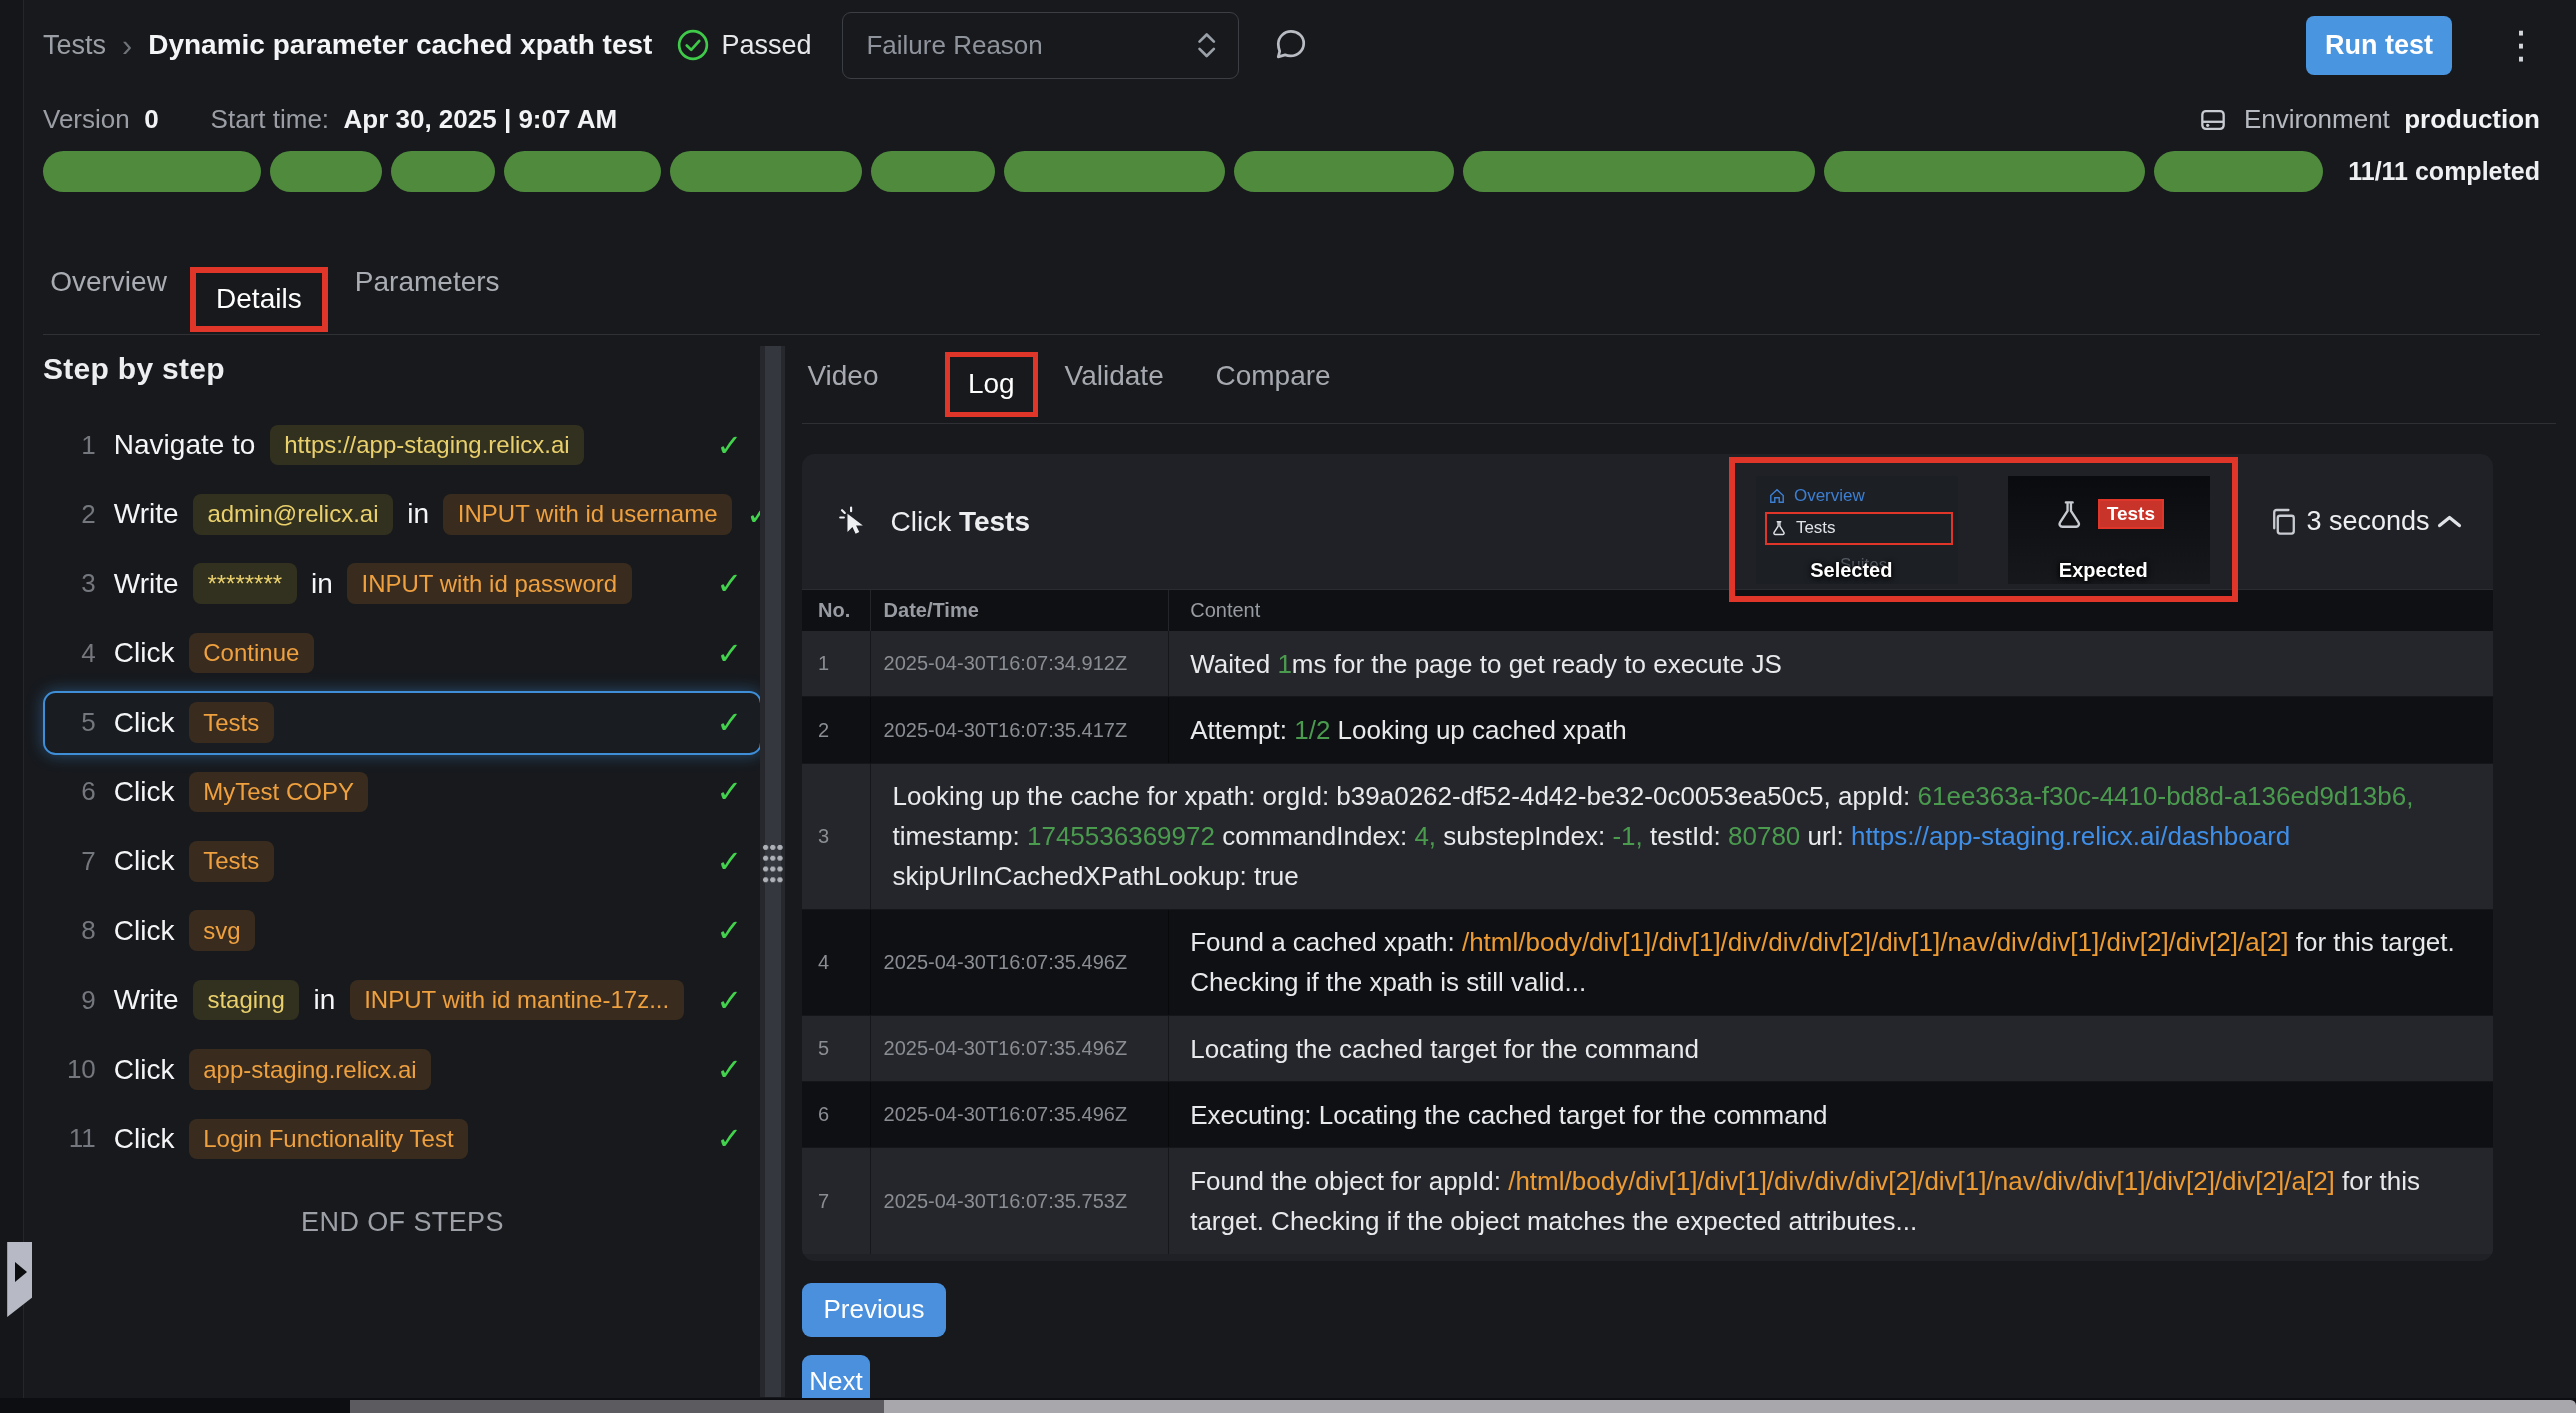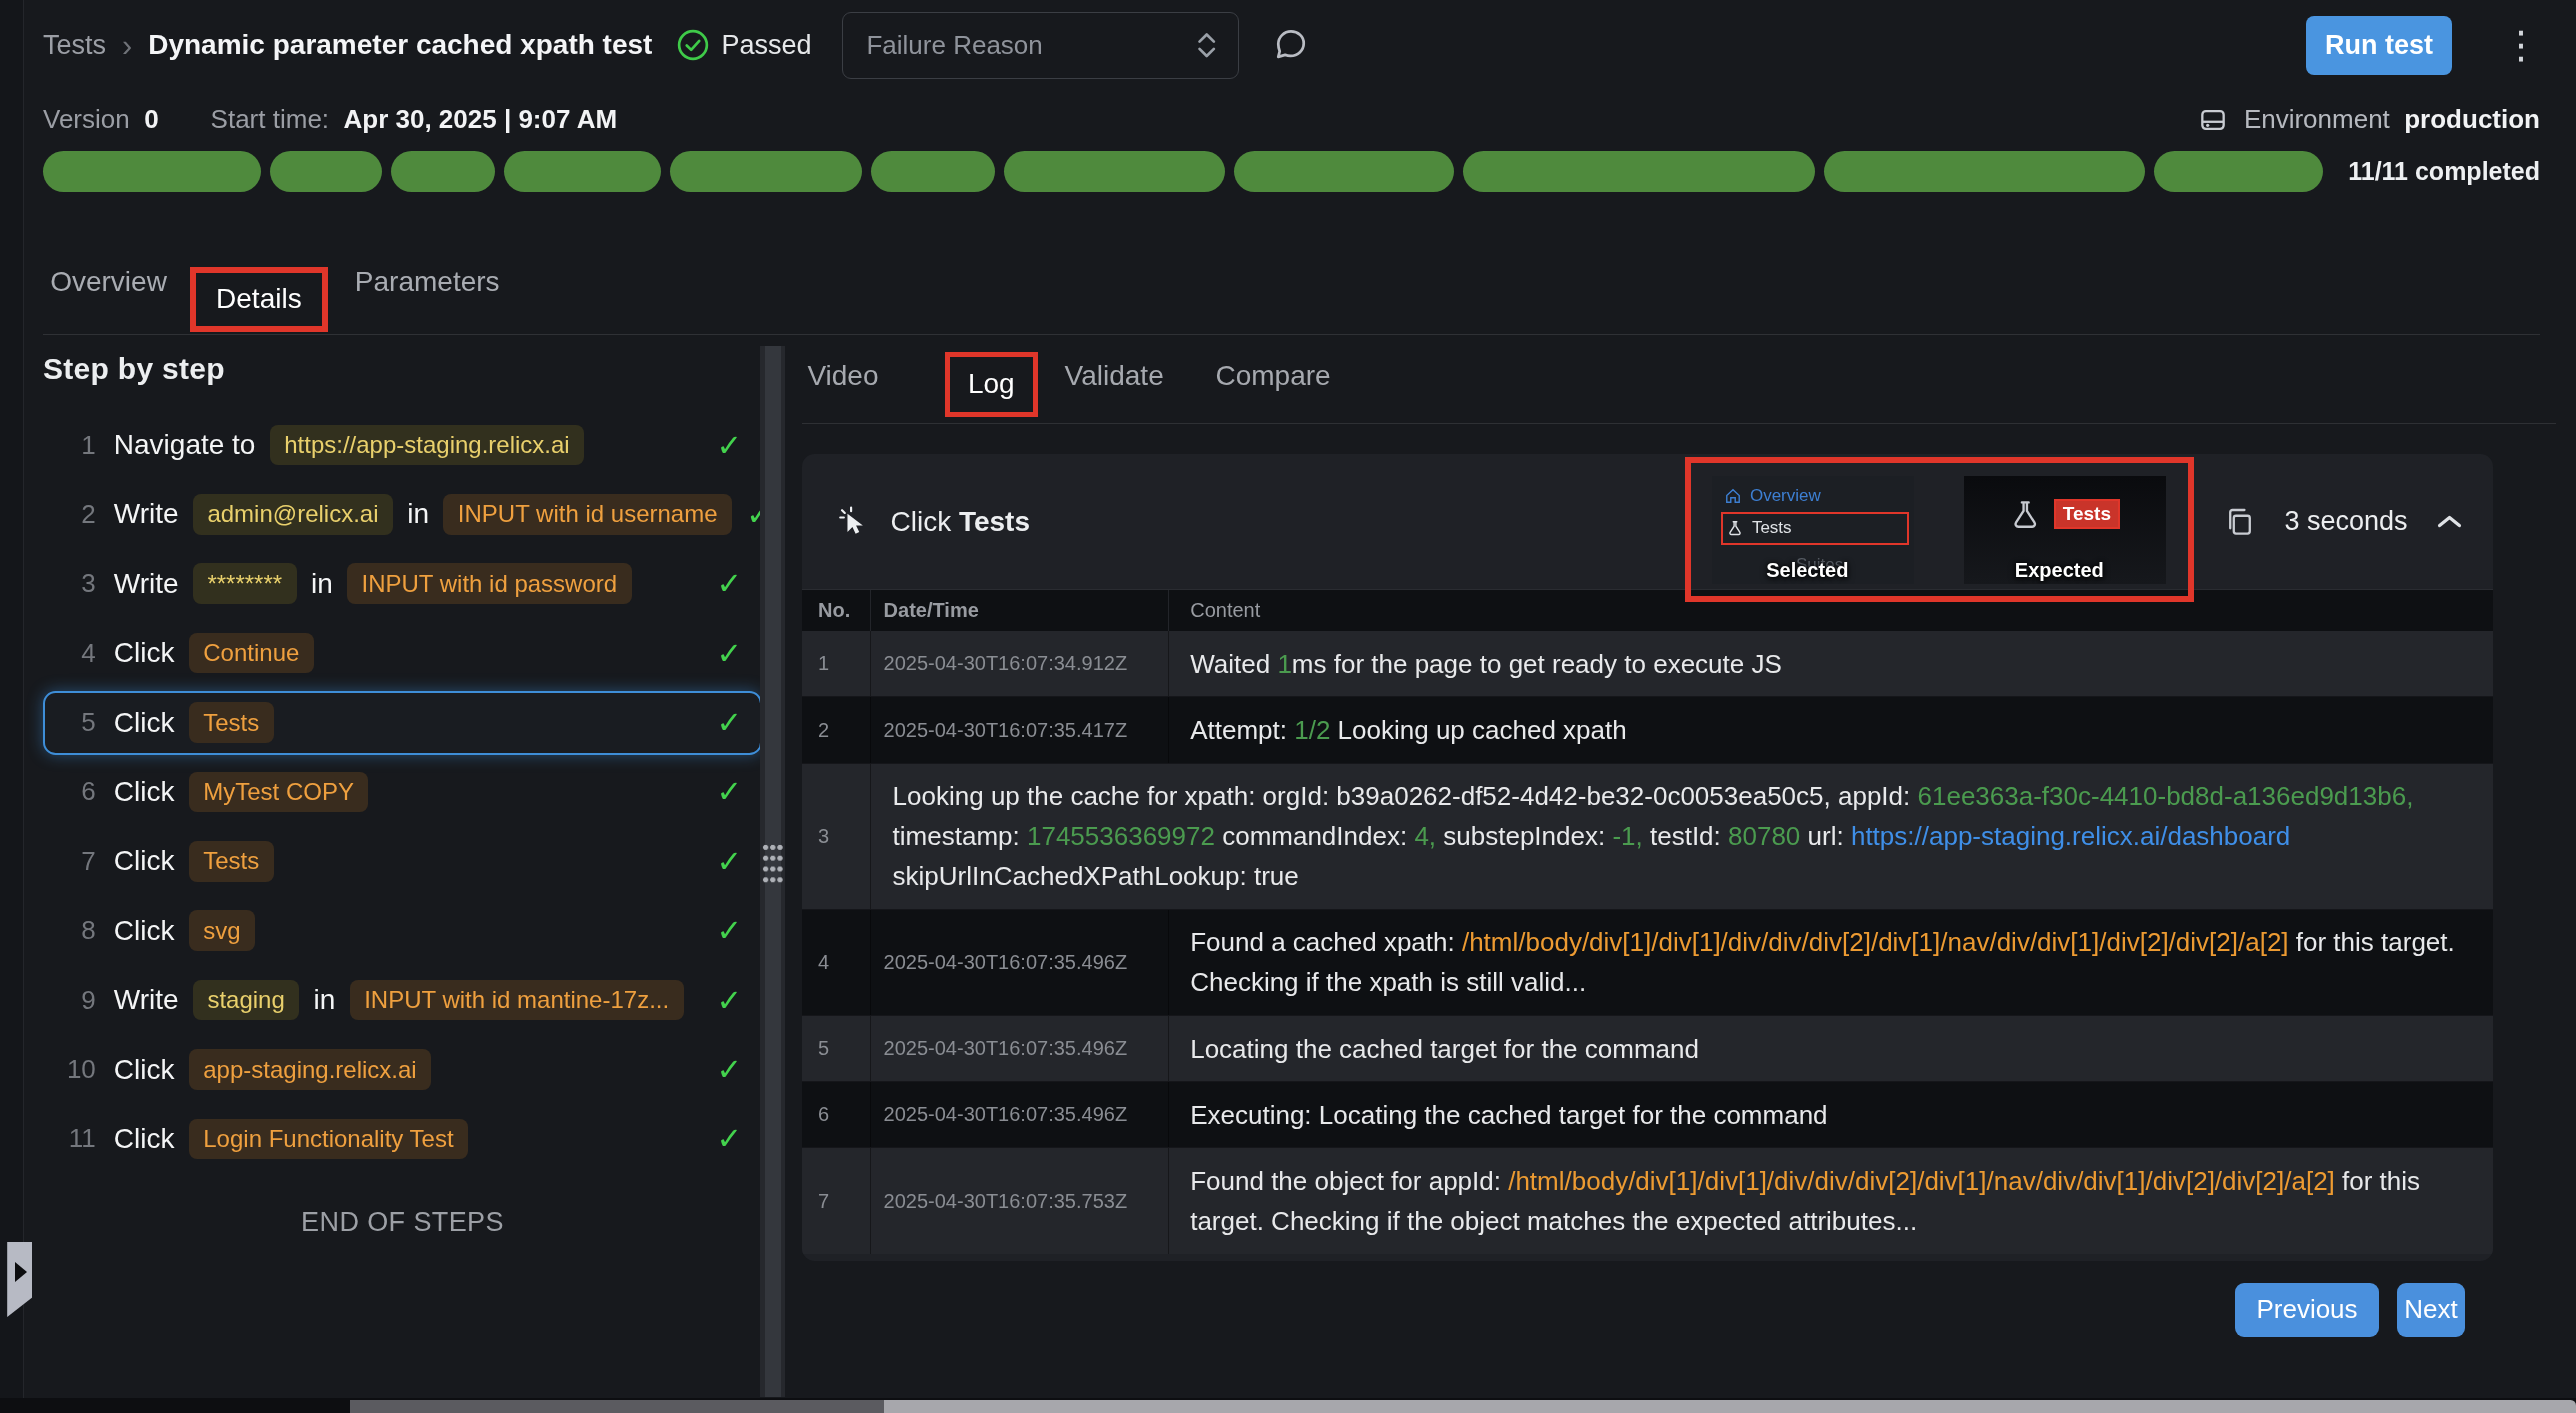--- a/index.html
+++ b/index.html
@@ -103,42 +103,42 @@
   .tlabel{position:absolute;left:0;right:12px;bottom:1.8px;text-align:center;font-size:20px;font-weight:700;
           color:#fff;text-shadow:0 1.8px 7.2px #000,0 0 3.6px #000;}
   .mnav{padding:7.2px 0 0 12.6px;}
   .mrow{display:flex;align-items:center;gap:9px;height:27px;font-size:17px;}
   .mrow.ov{color:#3d7fd2;}
   .mrow.ts{color:#dfe2e6;border:2.7px solid var(--red);margin:1.8px 5.4px 1.8px -3.6px;padding-left:3.6px;height:29px;}
   .mrow.su{color:#565b63;flex-direction:column;}
   .expcenter{display:flex;align-items:center;justify-content:center;gap:12.6px;height:77px;}
   .redchip{background:#c9342a;border:2.7px solid #e0362a;color:#fff;font-size:19px;font-weight:700;
            padding:1.8px 7.2px;}
-  .duration{display:flex;align-items:center;gap:28px;margin-left:30.5px;white-space:nowrap;text-align:right;}
+  .duration{display:flex;align-items:center;gap:6px;margin-left:30.5px;white-space:nowrap;text-align:right;}
   .duration .dtext{font-size:27px;color:#eceef0;}
   .iconbtn{cursor:pointer;}
 
   
   .trow{display:flex;align-items:center;}
   .trow + .trow{border-top:1.8px solid #15161a;}
   .c-no{width:52px;flex:none;padding-left:16px;font-size:20px;color:#8a8d93;align-self:stretch;
         display:flex;align-items:center;border-right:1.8px solid rgba(0,0,0,.38);}
   .c-dt{width:284px;flex:none;padding-left:12.6px;font-size:20px;color:#8a8d93;align-self:stretch;
         display:flex;align-items:center;border-right:1.8px solid rgba(0,0,0,.38);}
   .c-ct{flex:1;padding:12.6px 25px 12.6px 21.6px;font-size:26px;color:#e8e9eb;line-height:40px;word-break:break-word;}
   .thead{height:41px;background:var(--rowD);}
   .thead .c-no,.thead .c-dt{color:#989ba1;font-size:20px;font-weight:700;border-right-color:#23252a;}
   .thead .c-ct{font-size:20px;font-weight:400;color:#989ba1;padding-top:0;padding-bottom:0;line-height:41px;}
   .r-odd{background:var(--rowL);}
   .r-even{background:var(--rowD);}
   .g{color:var(--logG);}
   .l{color:var(--link);cursor:pointer;}
   .x{color:var(--xpath);}
 
-  .footerbtns{display:flex;justify-content:flex-end;gap:18px;margin-top:21.6px;padding-right:91px;}
+  .footerbtns{display:flex;justify-content:flex-end;gap:18px;margin-top:21.6px;padding-right:91px;flex-direction:column;}
   .navbtn{border:none;border-radius:9px;background:#4a90dd;color:#fff;font-size:26px;
           font-family:inherit;height:54px;cursor:pointer;}
   .prev{width:144px;} .next{width:68px;}
 
   
   .hscroll{left:0;right:0;bottom:0;height:16px;background:#0d0e11;}
   .htrack{position:absolute;left:350px;right:0;top:1.8px;bottom:0.9px;background:#a7a7ac;border-top-right-radius:5.4px;}
   .hthumb{position:absolute;left:0;width:534px;top:0;bottom:0;background:#5b5b60;cursor:pointer;}
 </style>
 </head>

